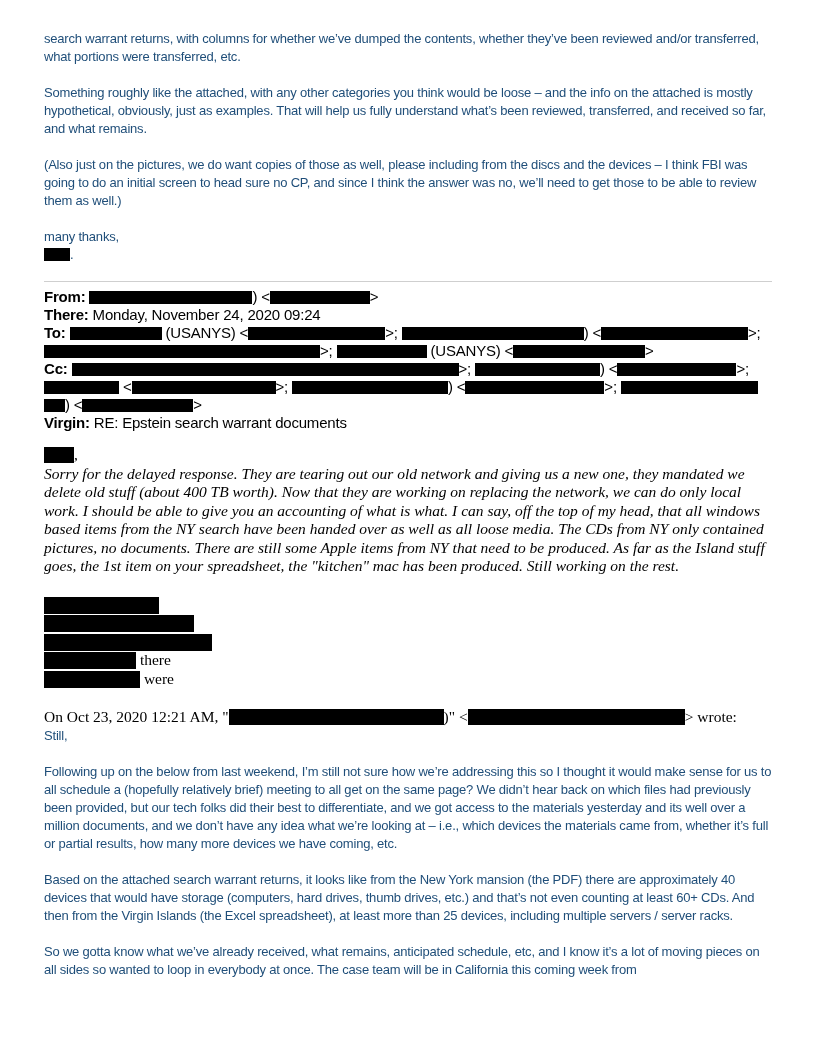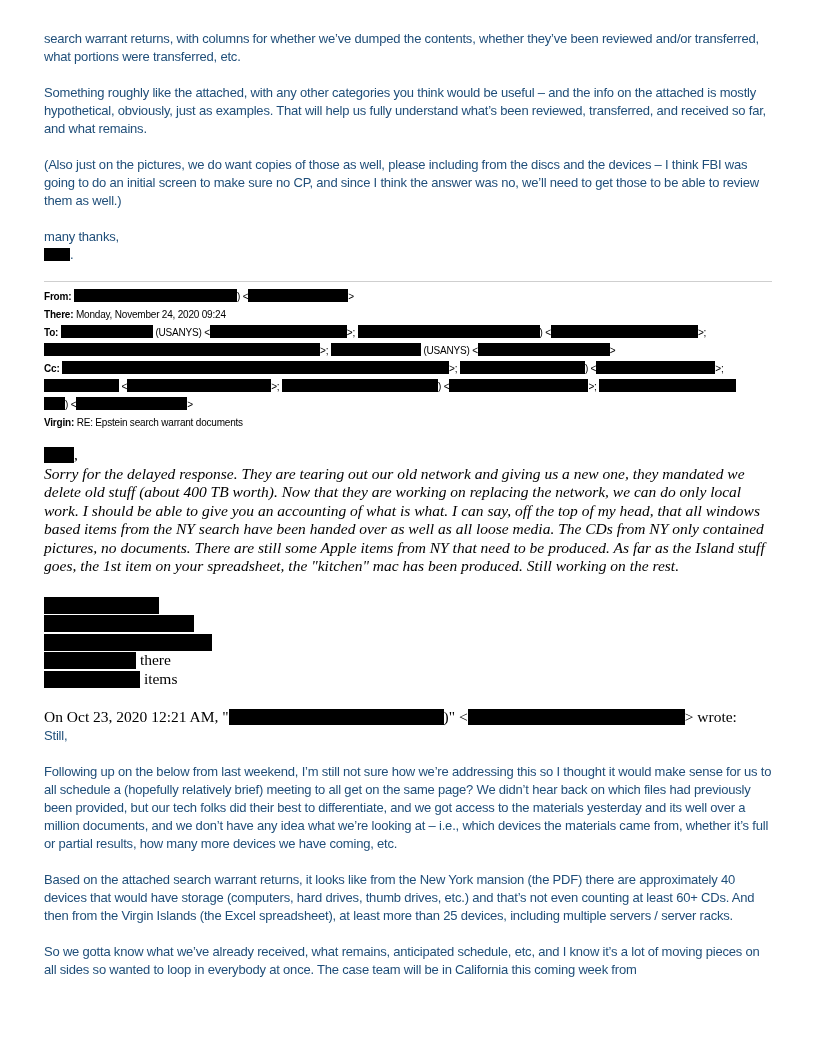--- a/index.html
+++ b/index.html
@@ -16,21 +16,21 @@
     font-family:"Liberation Sans",sans-serif;
     font-size:13px;line-height:18px;
     letter-spacing:-0.2px;
     color:#1f4e79;
   }
   .sans p{margin:0 0 18px 0;}
   .sans .tight{margin:0;}
   
   .hdr{
     font-family:"Liberation Sans",sans-serif;
-    font-size:10px;line-height:18px;
+    font-size:15px;line-height:18px;
     letter-spacing:-0.2px;
     color:#000000;
   }
   .hdr b{font-weight:bold;}
   
   .serif{
     font-family:"Liberation Serif",serif;
     font-size:15.5px;line-height:18.5px;
     color:#000000;
   }
@@ -55,22 +55,22 @@
   .mt20{margin-top:20px;}
   .mt14{margin-top:14px;}
 </style>
 </head>
 <body>
 
 <div class="page">
 
   <div class="sans">
     <p>search warrant returns, with columns for whether we’ve dumped the contents, whether they’ve been reviewed and/or transferred, what portions were transferred, etc.</p>
-    <p>Something roughly like the attached, with any other categories you think would be useful – and the info on the attached is mostly hypothetical, obviously, just as examples.  That will help us fully understand what’s been reviewed, transferred, and received so far, and what remains.</p>
-    <p>(Also just on the pictures, we do want copies of those as well, please including from the discs and the devices – I think FBI was going to do an initial screen to make sure no CP, and since I think the answer was no, we’ll need to get those to be able to review them as well.)</p>
+    <p>Something roughly like the attached, with any other categories you think would be loose – and the info on the attached is mostly hypothetical, obviously, just as examples.  That will help us fully understand what’s been reviewed, transferred, and received so far, and what remains.</p>
+    <p>(Also just on the pictures, we do want copies of those as well, please including from the discs and the devices – I think FBI was going to do an initial screen to head sure no CP, and since I think the answer was no, we’ll need to get those to be able to review them as well.)</p>
     <p class="tight">many thanks,</p>
     <div>
         <div class="rl"><span class="red" style="width: 26px;"></span><span>.</span></div>
       </div>
   </div>
 
   <hr class="divider">
 
   <div class="hdr">
       <div class="rl"><b>From:</b><span> </span><span class="red" style="width: 163px;"></span><span>) &lt;</span><span class="red" style="width: 100px;"></span><span>&gt;</span></div>
@@ -87,21 +87,21 @@
     <div>
         <div class="rl"><span class="red" style="width: 30px;"></span><span>,</span></div>
       </div>
     <p>Sorry for the delayed response. They are tearing out our old network and giving us a new one, they mandated we delete old stuff (about 400 TB worth). Now that they are working on replacing the network, we can do only local work. I should be able to give you an accounting of what is what. I can say, off the top of my head, that all windows based items from the NY search have been handed over as well as all loose media. The CDs from NY only contained pictures, no documents. There are still some Apple items from NY that need to be produced. As far as the Island stuff goes, the 1st item on your spreadsheet, the "kitchen" mac has been produced. Still working on the rest.</p>
 
     <div class="sig mt20">
         <div class="rl"><span class="red" style="width: 115px;"></span></div>
         <div class="rl"><span class="red" style="width: 150px;"></span></div>
         <div class="rl"><span class="red" style="width: 168px;"></span></div>
         <div class="rl"><span class="red" style="width: 92px;"></span><span> there</span></div>
-        <div class="rl"><span class="red" style="width: 96px;"></span><span> items</span></div>
+        <div class="rl"><span class="red" style="width: 96px;"></span><span> were</span></div>
       </div>
 
     <div class="mt20">
         <div class="rl"><span>On Oct 23, 2020 12:21 AM, "</span><span class="red" style="width: 215px;"></span><span>)" &lt;</span><span class="red" style="width: 217px;"></span><span>&gt; wrote:</span></div>
       </div>
   </div>
 
   <div class="sans">
     <p class="tight">Still,</p>
     <div class="gap18"></div>

